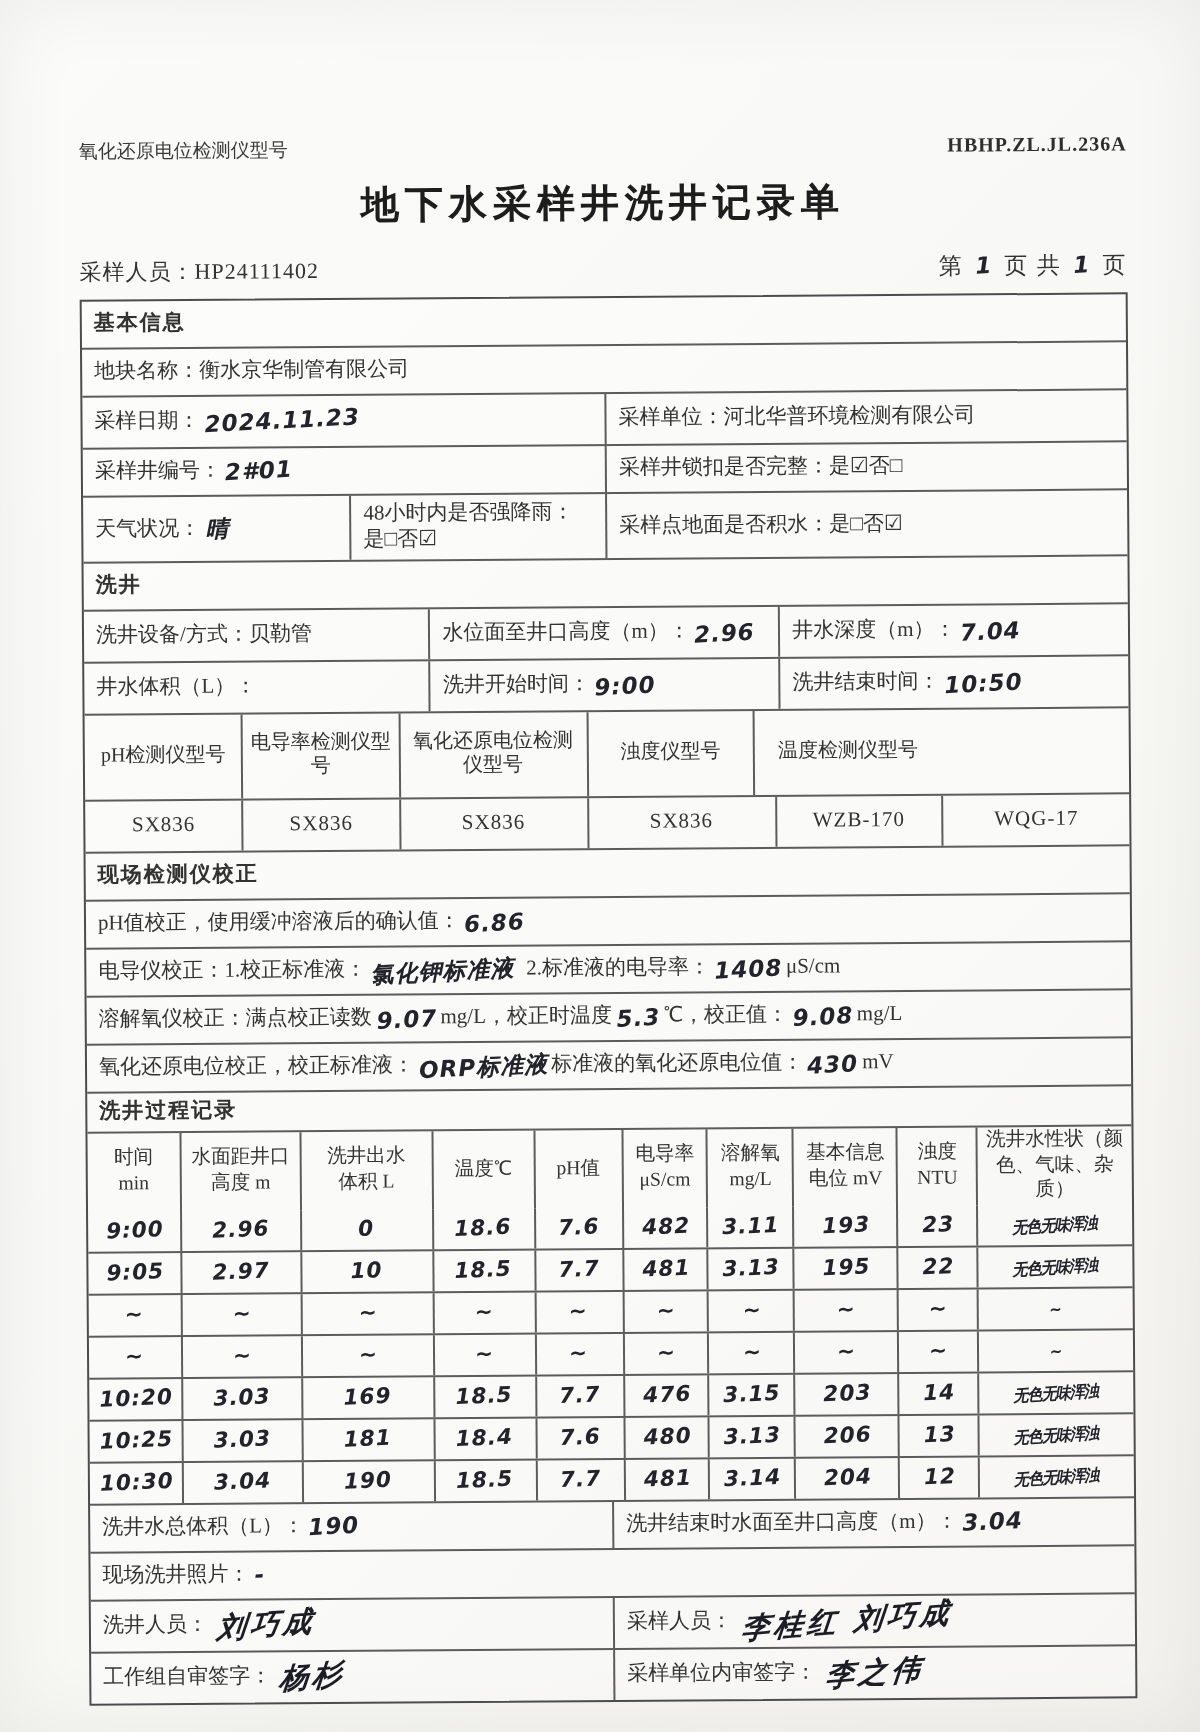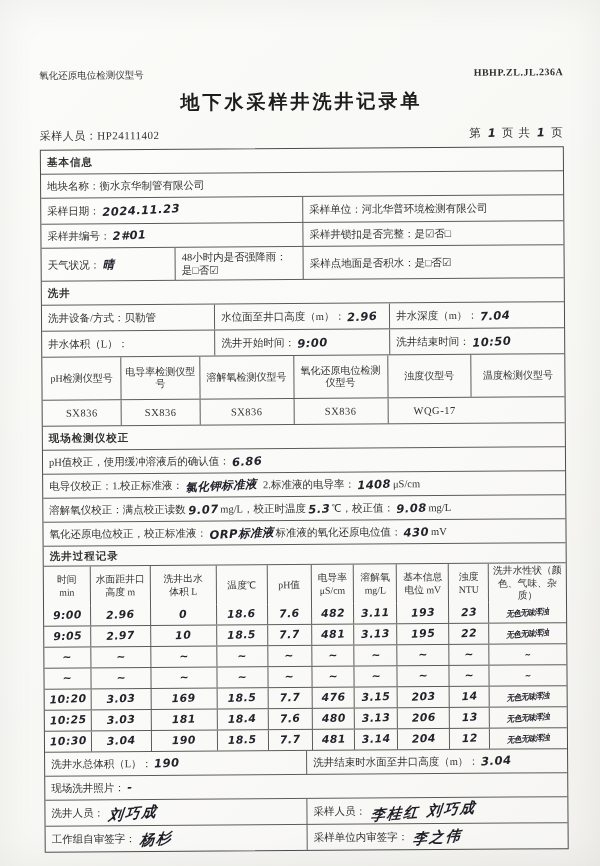--- a/index.html
+++ b/index.html
@@ -168,30 +168,30 @@
           </div>
         <div class="cell w335">
             <span class="lbl">洗井结束时间：</span>
             <span class="hw">10:50</span>
           </div>
       </div>
 
       <div class="row ihead">
           <div class="cell icell ic0">pH检测仪型号</div>
           <div class="cell icell ic1">电导率检测仪型号</div>
-          <div class="cell icell ic2">溶解氧检测仪型号</div>
           <div class="cell icell ic3">氧化还原电位检测仪型号</div>
           <div class="cell icell ic4">浊度仪型号</div>
           <div class="cell icell ic5">温度检测仪型号</div>
         </div>
       <div class="row ival">
           <div class="cell icell ic0">SX836</div>
           <div class="cell icell ic1">SX836</div>
           <div class="cell icell ic2">SX836</div>
           <div class="cell icell ic3">SX836</div>
+          <div class="cell icell ic4">WZB-170</div>
           <div class="cell icell ic5">WQG-17</div>
         </div>
 
       <div class="row r23">
         <div class="cell full sec">现场检测仪校正</div>
       </div>
 
       <div class="row r23">
         <div class="cell full">
             <span class="lbl">pH值校正，使用缓冲溶液后的确认值：</span>

